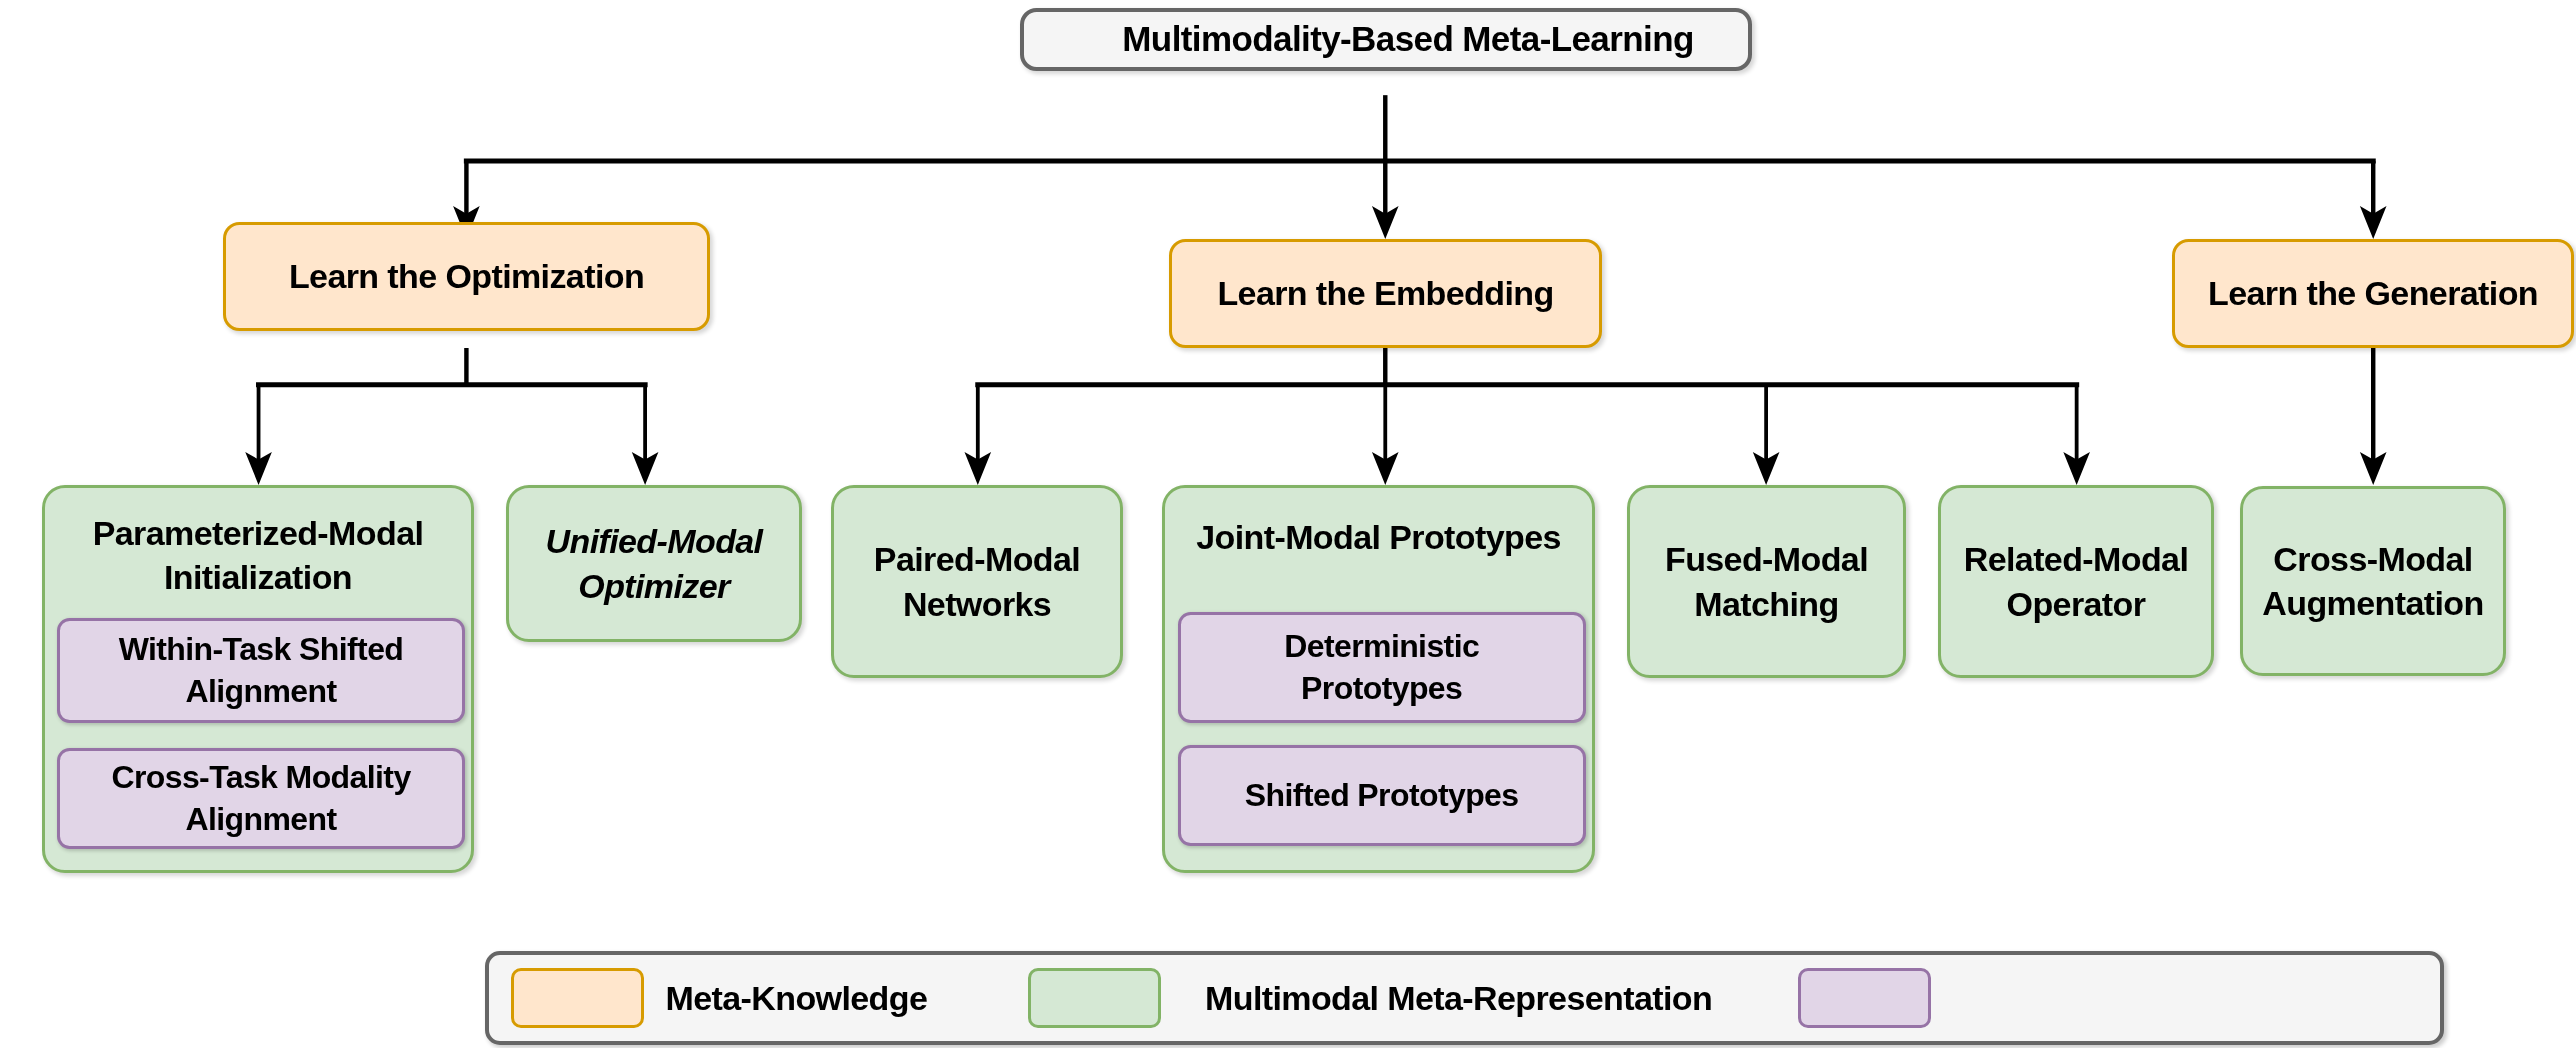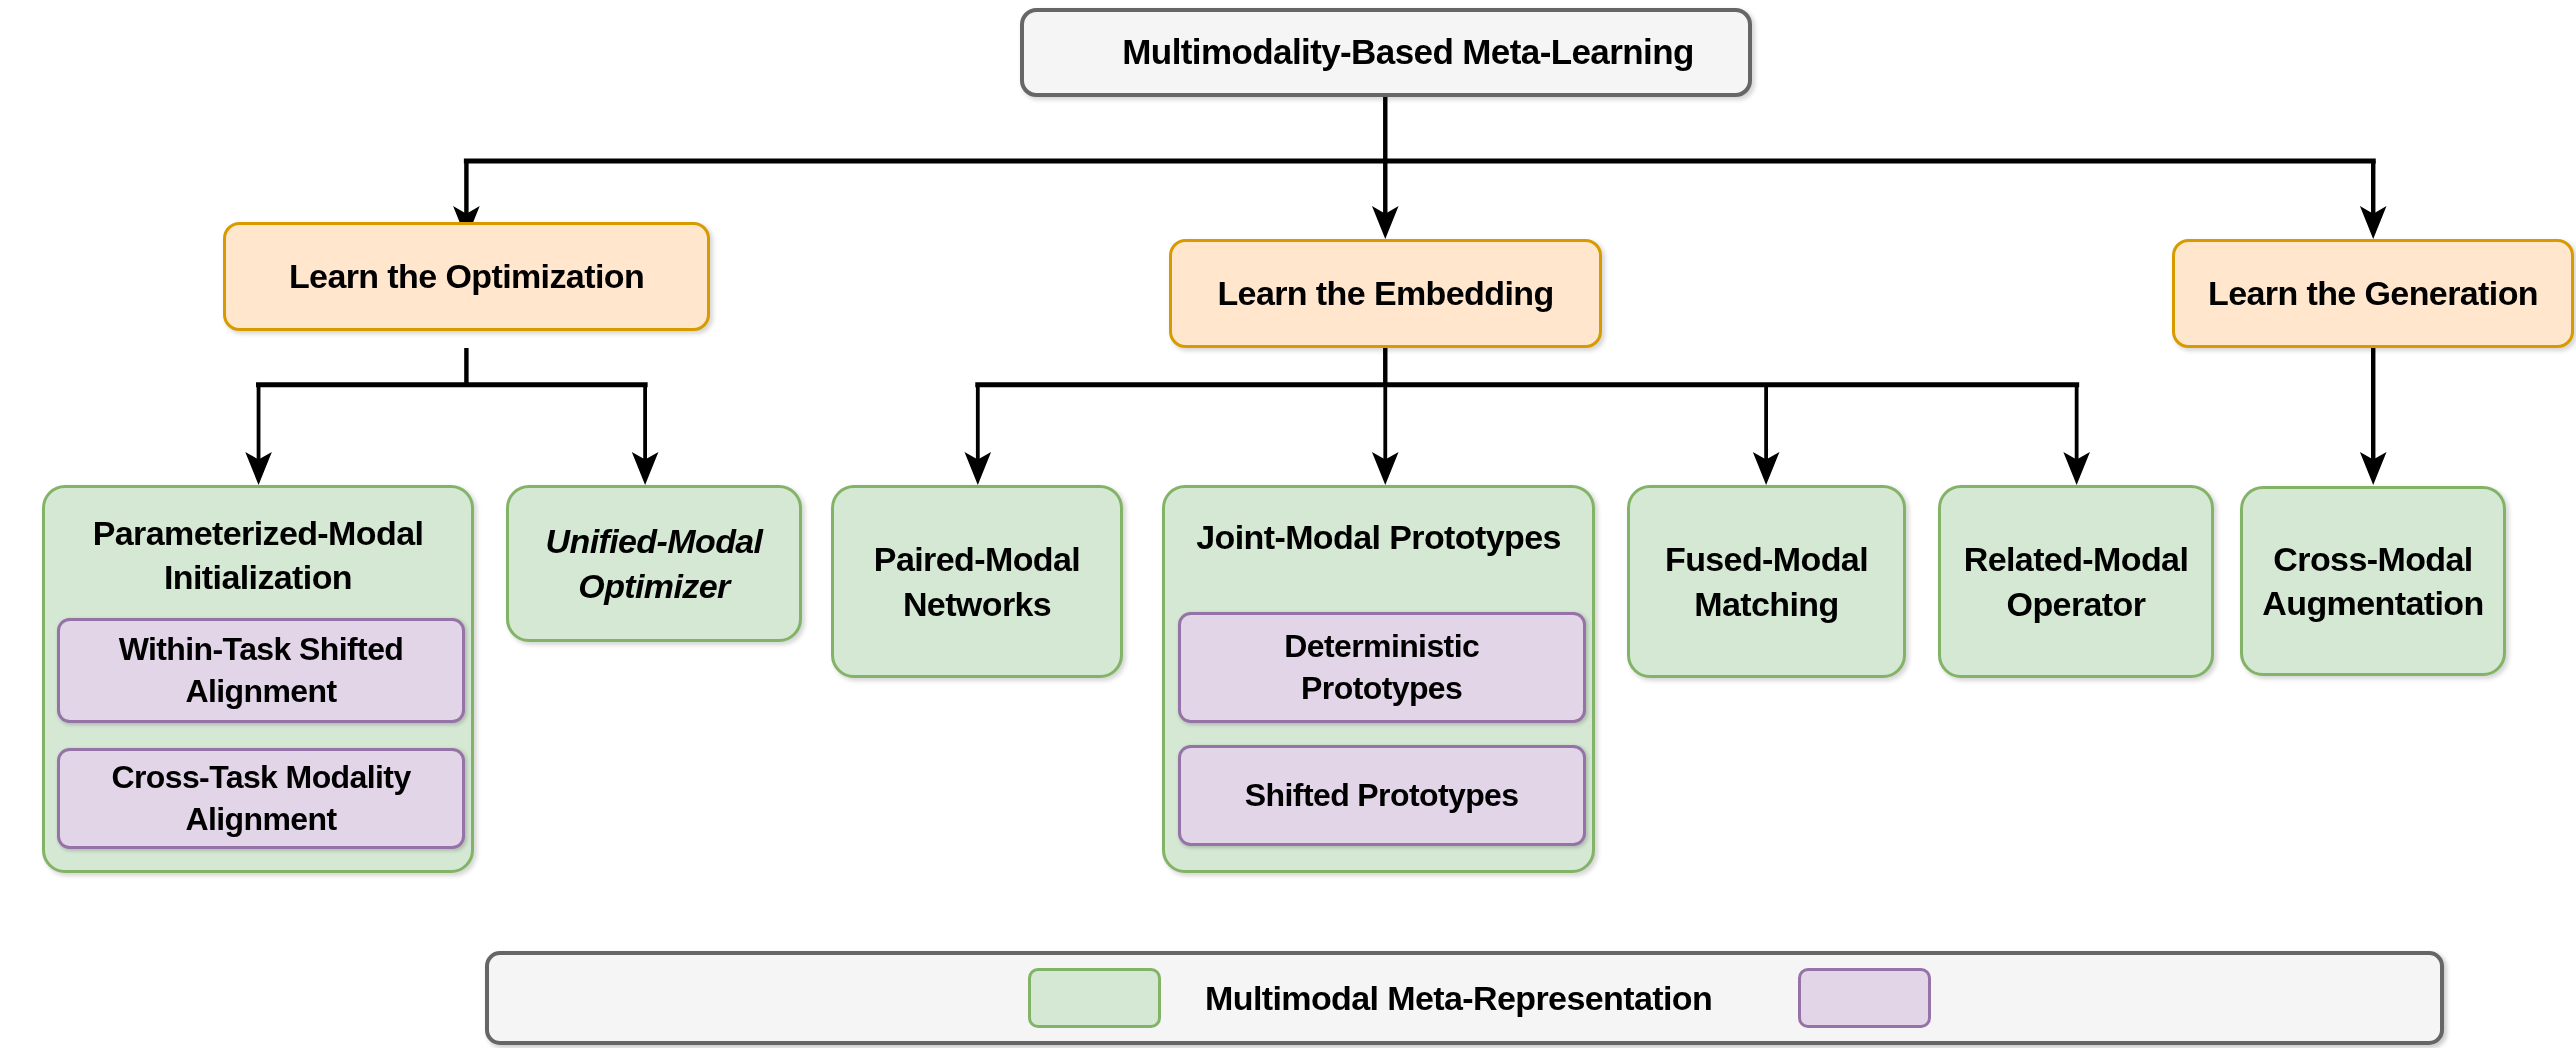--- a/index.html
+++ b/index.html
@@ -63,21 +63,21 @@
       <polygon points="408,765 387,713 408,725 429,713"></polygon>
       <polygon points="1018,765 997,713 1018,725 1039,713"></polygon>
       <polygon points="1543,765 1522,713 1543,725 1564,713"></polygon>
       <polygon points="2186,765 2165,713 2186,725 2207,713"></polygon>
       <polygon points="2787,765 2766,713 2787,725 2808,713"></polygon>
       <polygon points="3277,765 3256,713 3277,725 3298,713"></polygon>
       <polygon points="3745,765 3724,713 3745,725 3766,713"></polygon>
     </g>
   </svg>
 
-  <div class="node root-box" style="left:1020px;top:7.6px;width:732px;height:89px;padding-left:44px;">
+  <div class="node root-box" style="left:1020px;top:7.6px;width:732px;height:63px;padding-left:44px;">
     <span class="label">Multimodality-Based Meta-Learning</span>
   </div>
 
   <div class="node orange-box" style="left:223px;top:222px;width:487px;height:109px;">
     <span class="label">Learn the Optimization</span>
   </div>
   <div class="node orange-box" style="left:1169px;top:239px;width:433px;height:109px;">
     <span class="label">Learn the Embedding</span>
   </div>
   <div class="node orange-box" style="left:2172px;top:239px;width:402px;height:109px;">
@@ -127,20 +127,24 @@
     <span class="label">Related-Modal
 Operator</span>
   </div>
 
   <div class="node green-box" style="left:2240px;top:486px;width:266px;height:190px;">
     <span class="label">Cross-Modal
 Augmentation</span>
   </div>
 
   <div class="legend-box" style="left:485px;top:951px;width:1959px;height:94px;">
+    <div class="legend-item" style="left:22px;">
+      <span class="swatch swatch-orange"></span>
+      <span class="label">Meta-Knowledge</span>
+    </div>
     <div class="legend-item" style="left:539px;gap:44px;">
       <span class="swatch swatch-green"></span>
       <span class="label">Multimodal Meta-Representation</span>
     </div>
     <div class="legend-item" style="left:1309px;">
       <span class="swatch swatch-purple"></span>
     </div>
   </div>
 
 </div>

